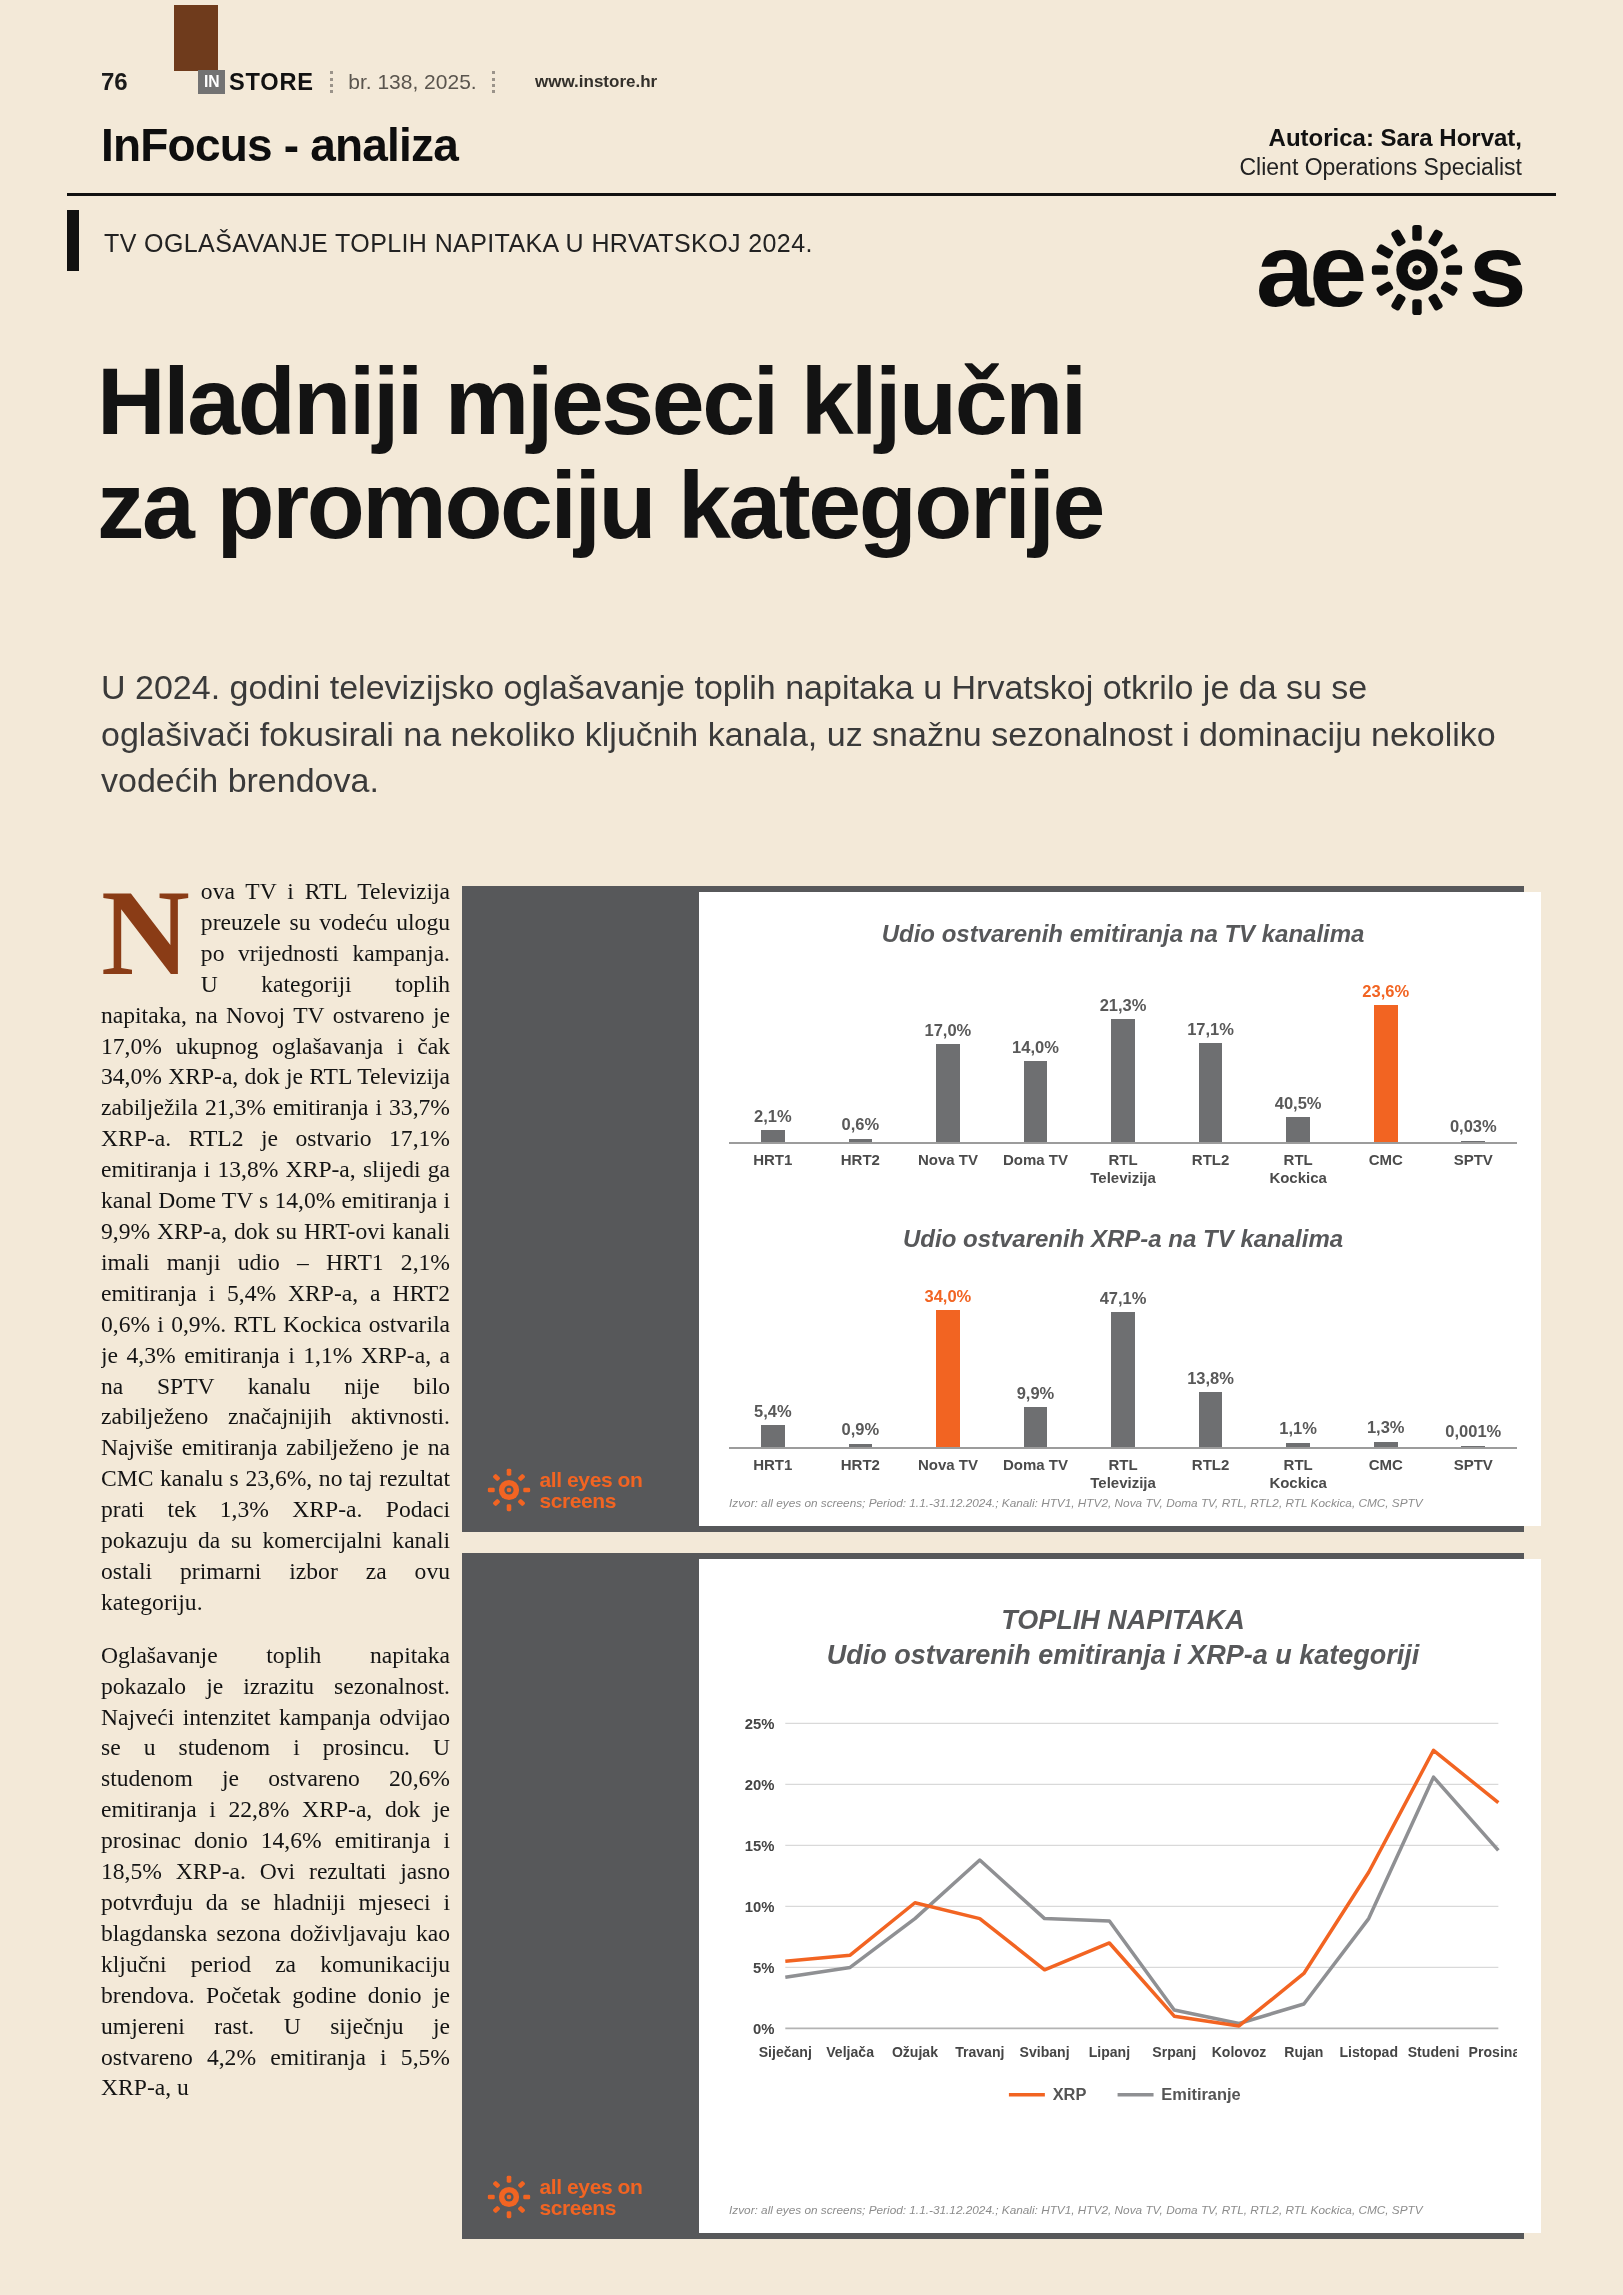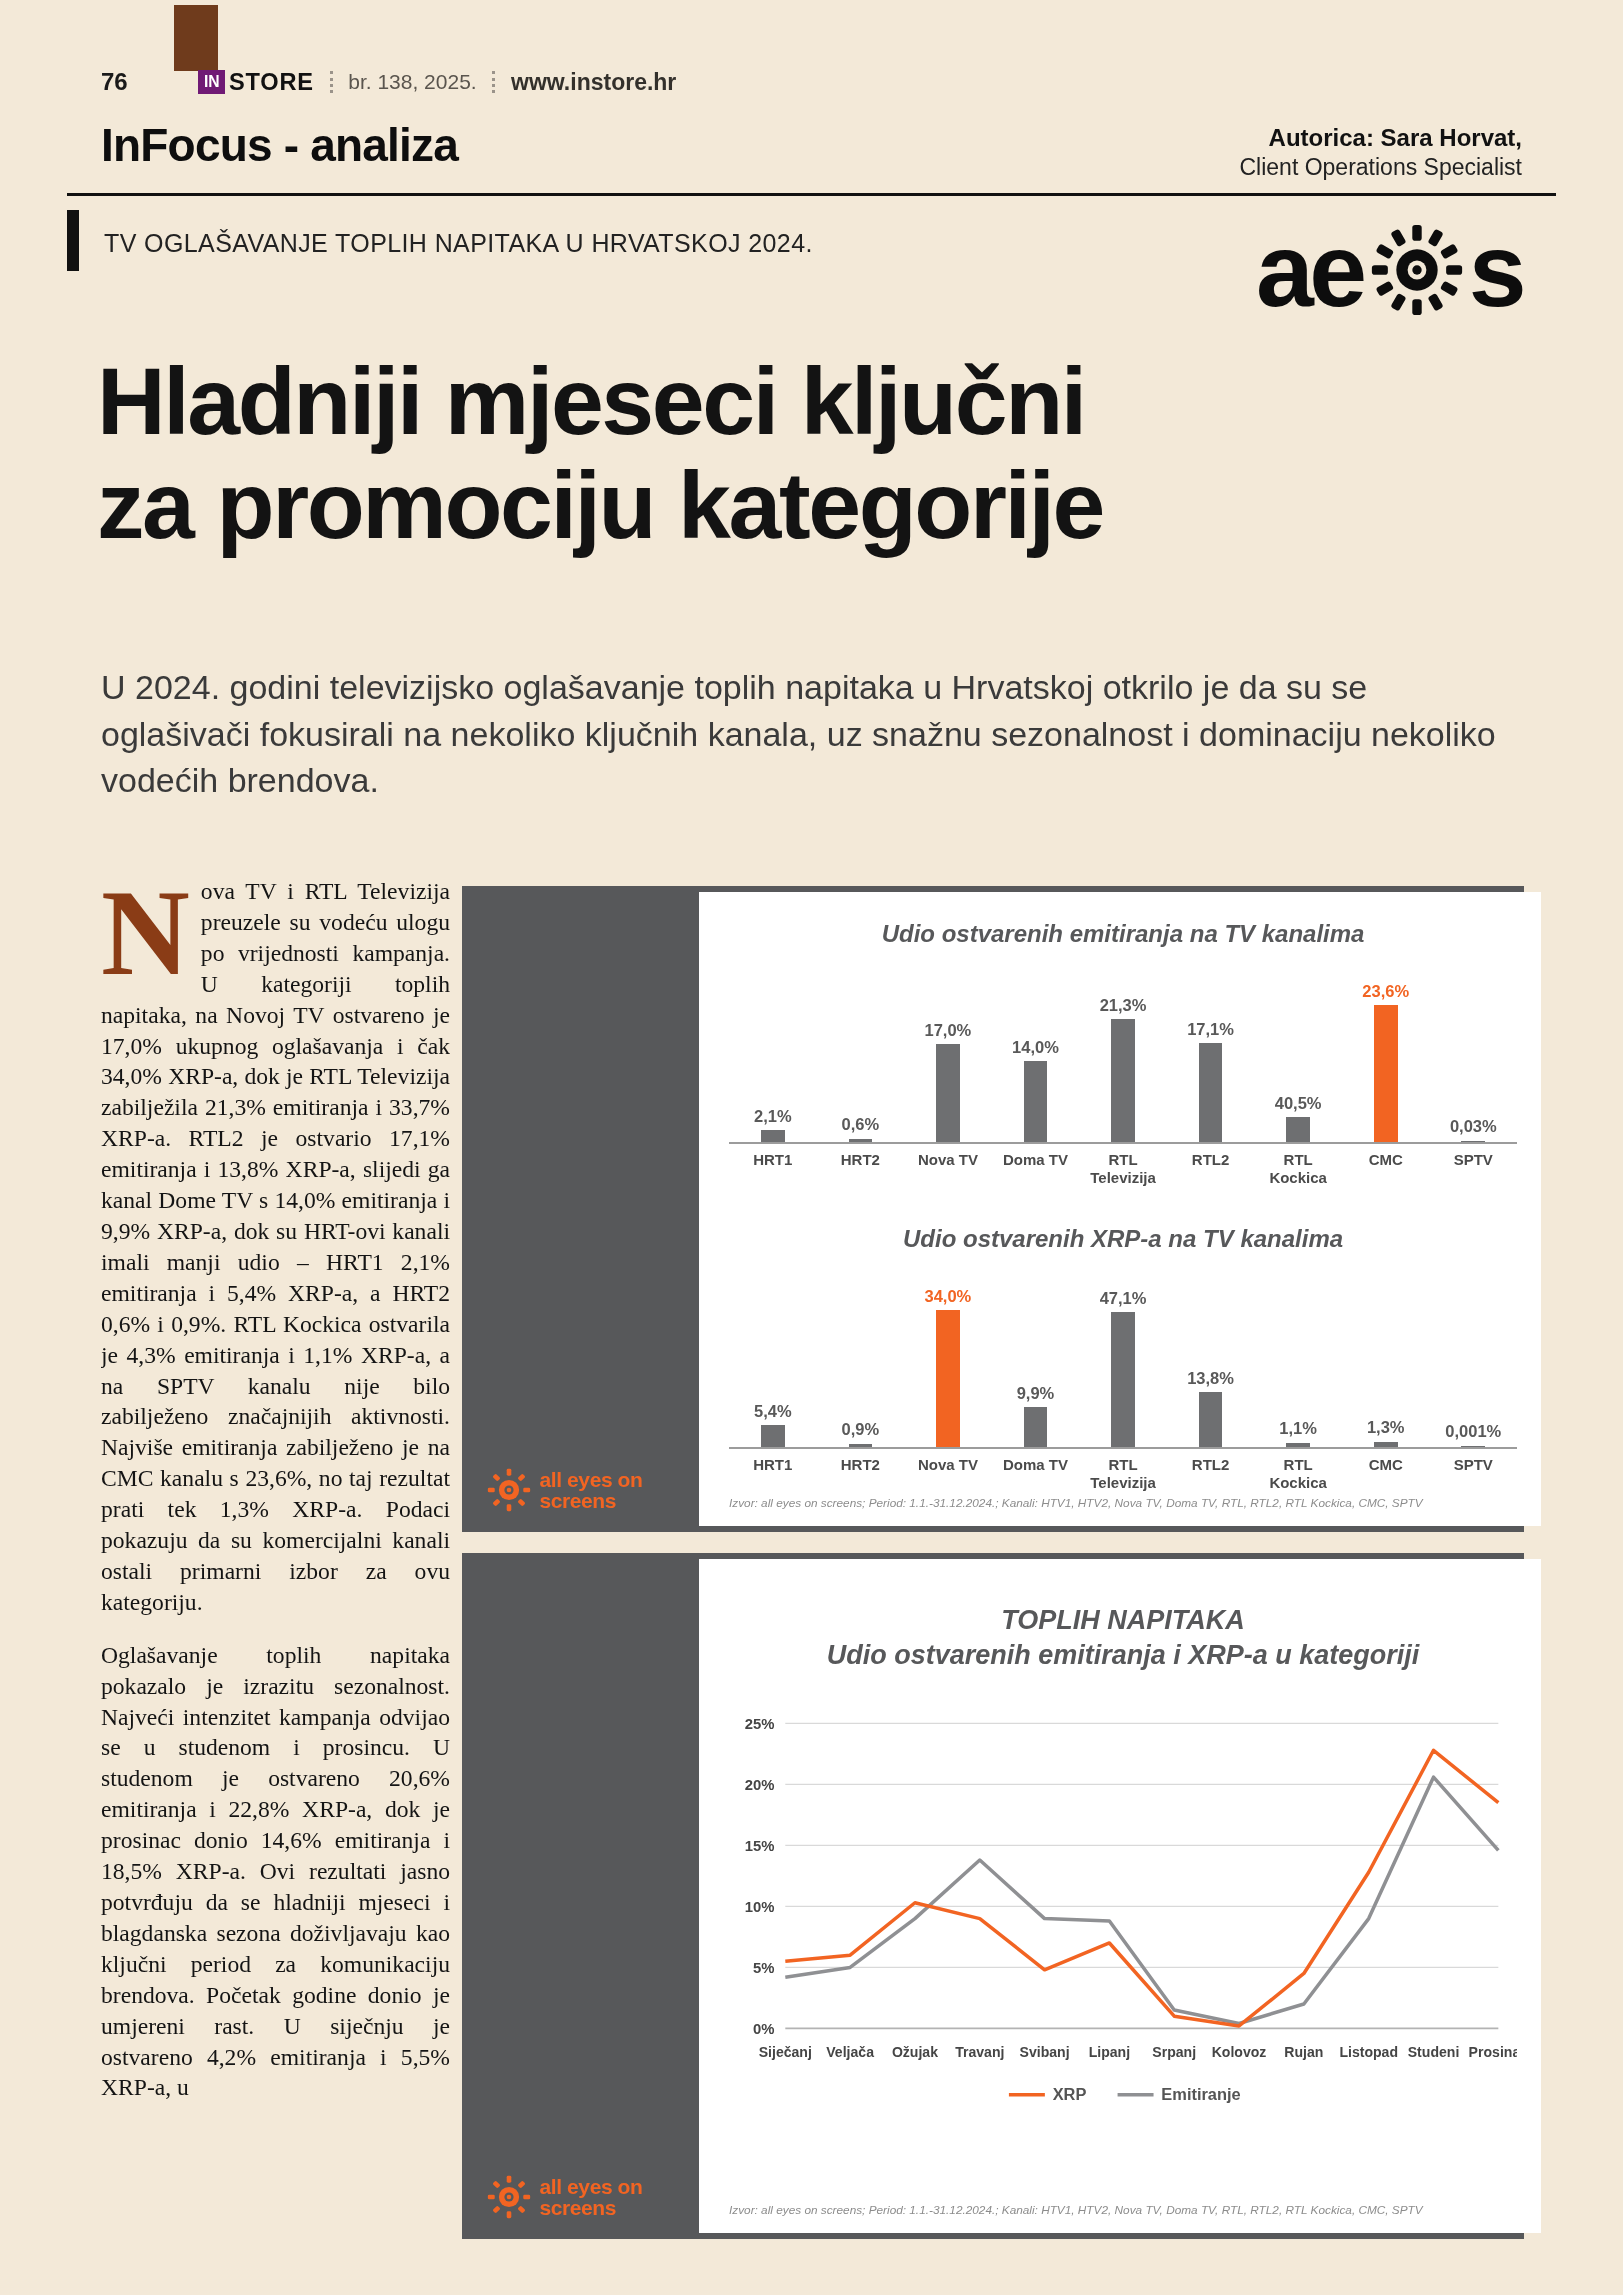--- a/index.html
+++ b/index.html
@@ -8,25 +8,25 @@
     position:relative; width:1623px; height:2295px;
     background:#f3e9d8; overflow:hidden;
     font-family:"Liberation Sans", sans-serif; color:#1a1a1a;
   }
 
   
   .masthead { position:absolute; top:68px; left:101px; display:flex; align-items:center; gap:15.7px; }
   .page-num { font-size:24px; font-weight:bold; }
   .brand-rect { position:absolute; top:4.7px; left:174px; width:44px; height:66px; background:#6f3b1c; }
   .brand { display:flex; align-items:center; gap:3.9px; margin-left:55px; }
-  .brand .in-box { background:#701a75; color:#fff; font-size:15.7px; font-weight:bold; padding:3.1px 5.5px;text-align:center; }
+  .brand .in-box { background:#737373; color:#fff; font-size:15.7px; font-weight:bold; padding:3.1px 5.5px;text-align:center; }
   .brand .store { font-size:23.6px; font-weight:900; letter-spacing:0.8px; color:#111; }
   .dotted-div { width:0; height:22px; border-left:3.1px dotted #9a938a; }
   .issue { font-size:21px; color:#5a554e; }
-  .website { font-size:23px; color:#33302b; font-weight:bold; text-decoration:none; }
+  .website { font-size:17px; color:#33302b; font-weight:bold; text-decoration:none;margin-left:24px; }
 
   
   .section-title { position:absolute; top:118px; left:101px; font-size:46px; font-weight:900; letter-spacing:-0.8px; color:#0e0e0e; }
   .author { position:absolute; top:124px; right:101px; text-align:right; }
   .author-name { font-size:24px; font-weight:bold; color:#111; }
   .author-role { font-size:23px; color:#222; margin-top:2.4px; }
   .rule { position:absolute; top:193px; left:67px; right:67px; height:3.1px; background:#111; }
 
   
   .kicker-bar { position:absolute; top:210px; left:67px; width:11.8px; height:61px; background:#111; }

